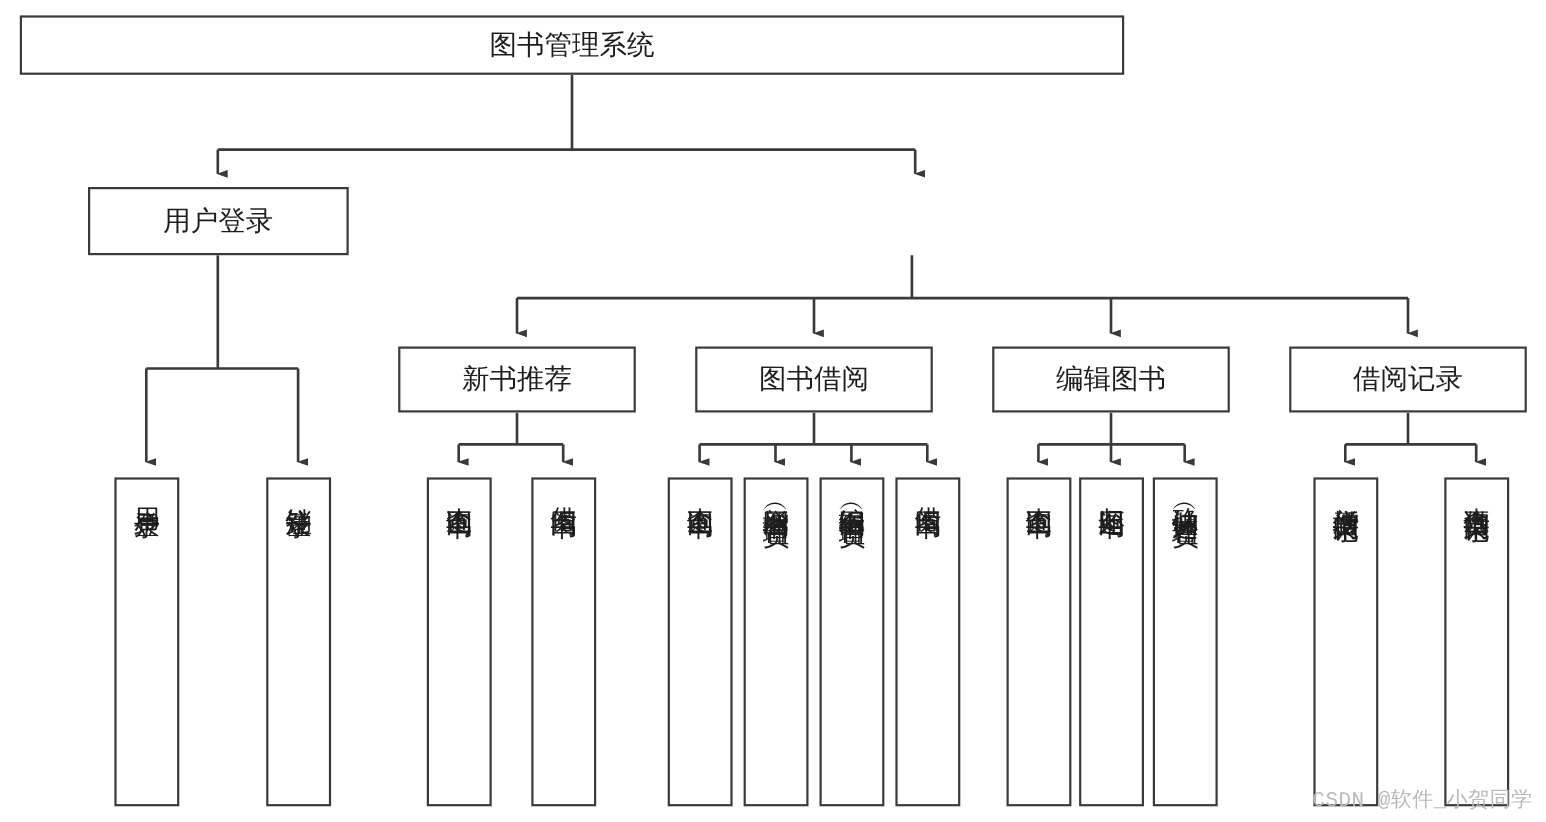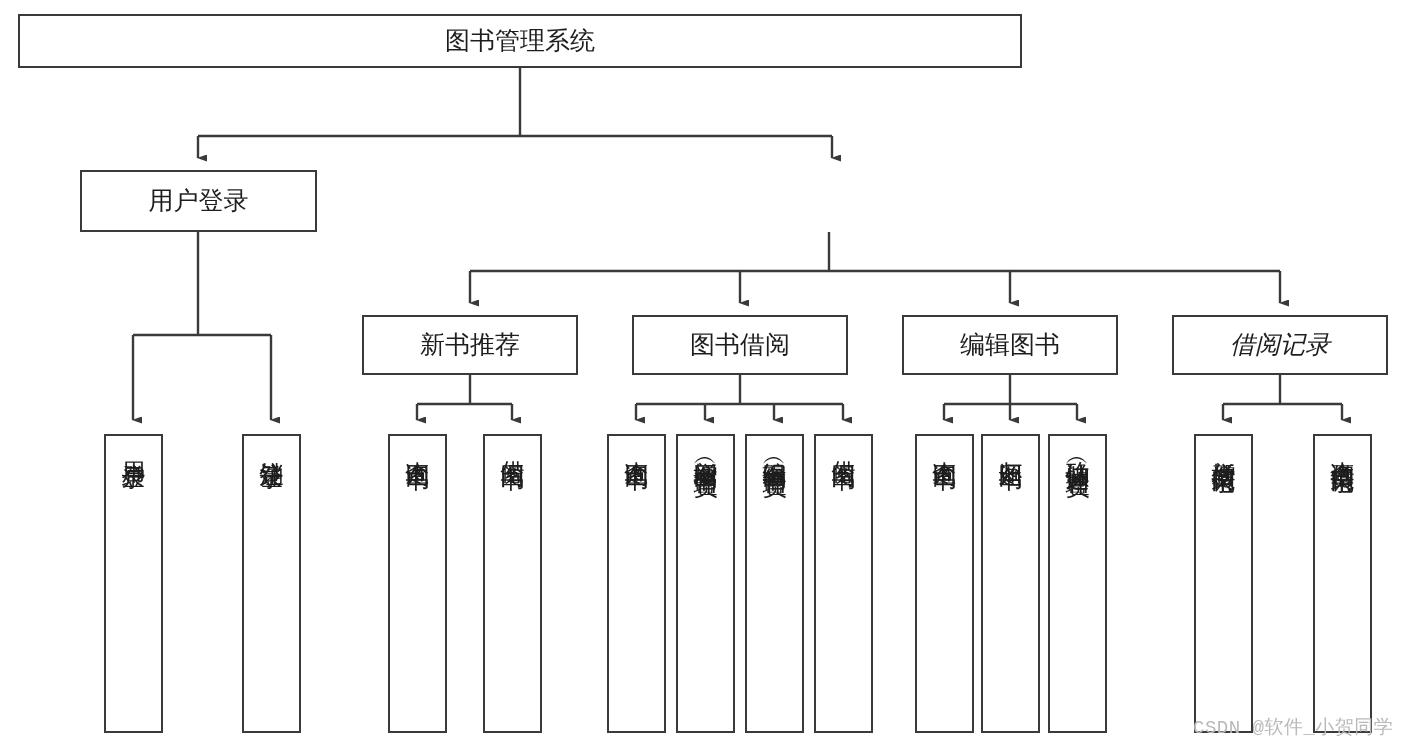--- a/index.html
+++ b/index.html
@@ -145,21 +145,21 @@
   </div>
 
   <div class="node horiz" style="left:632px; top:315px; width:216px; height:60px;">
     <span class="node-label">图书借阅</span>
   </div>
 
   <div class="node horiz" style="left:902px; top:315px; width:216px; height:60px;">
     <span class="node-label">编辑图书</span>
   </div>
 
-  <div class="node horiz" style="left:1172px; top:315px; width:216px; height:60px;font-style:italic;">
+  <div class="node horiz" style="left:1172px; top:315px; width:216px; height:60px;">
     <span class="node-label">借阅记录</span>
   </div>
 
   <div class="node vert" style="left:104px; top:434px; width:59px; height:299px;">
     <span class="node-label">用户登录</span>
   </div>
 
   <div class="node vert" style="left:242px; top:434px; width:59px; height:299px;">
     <span class="node-label">注销登录</span>
   </div>

